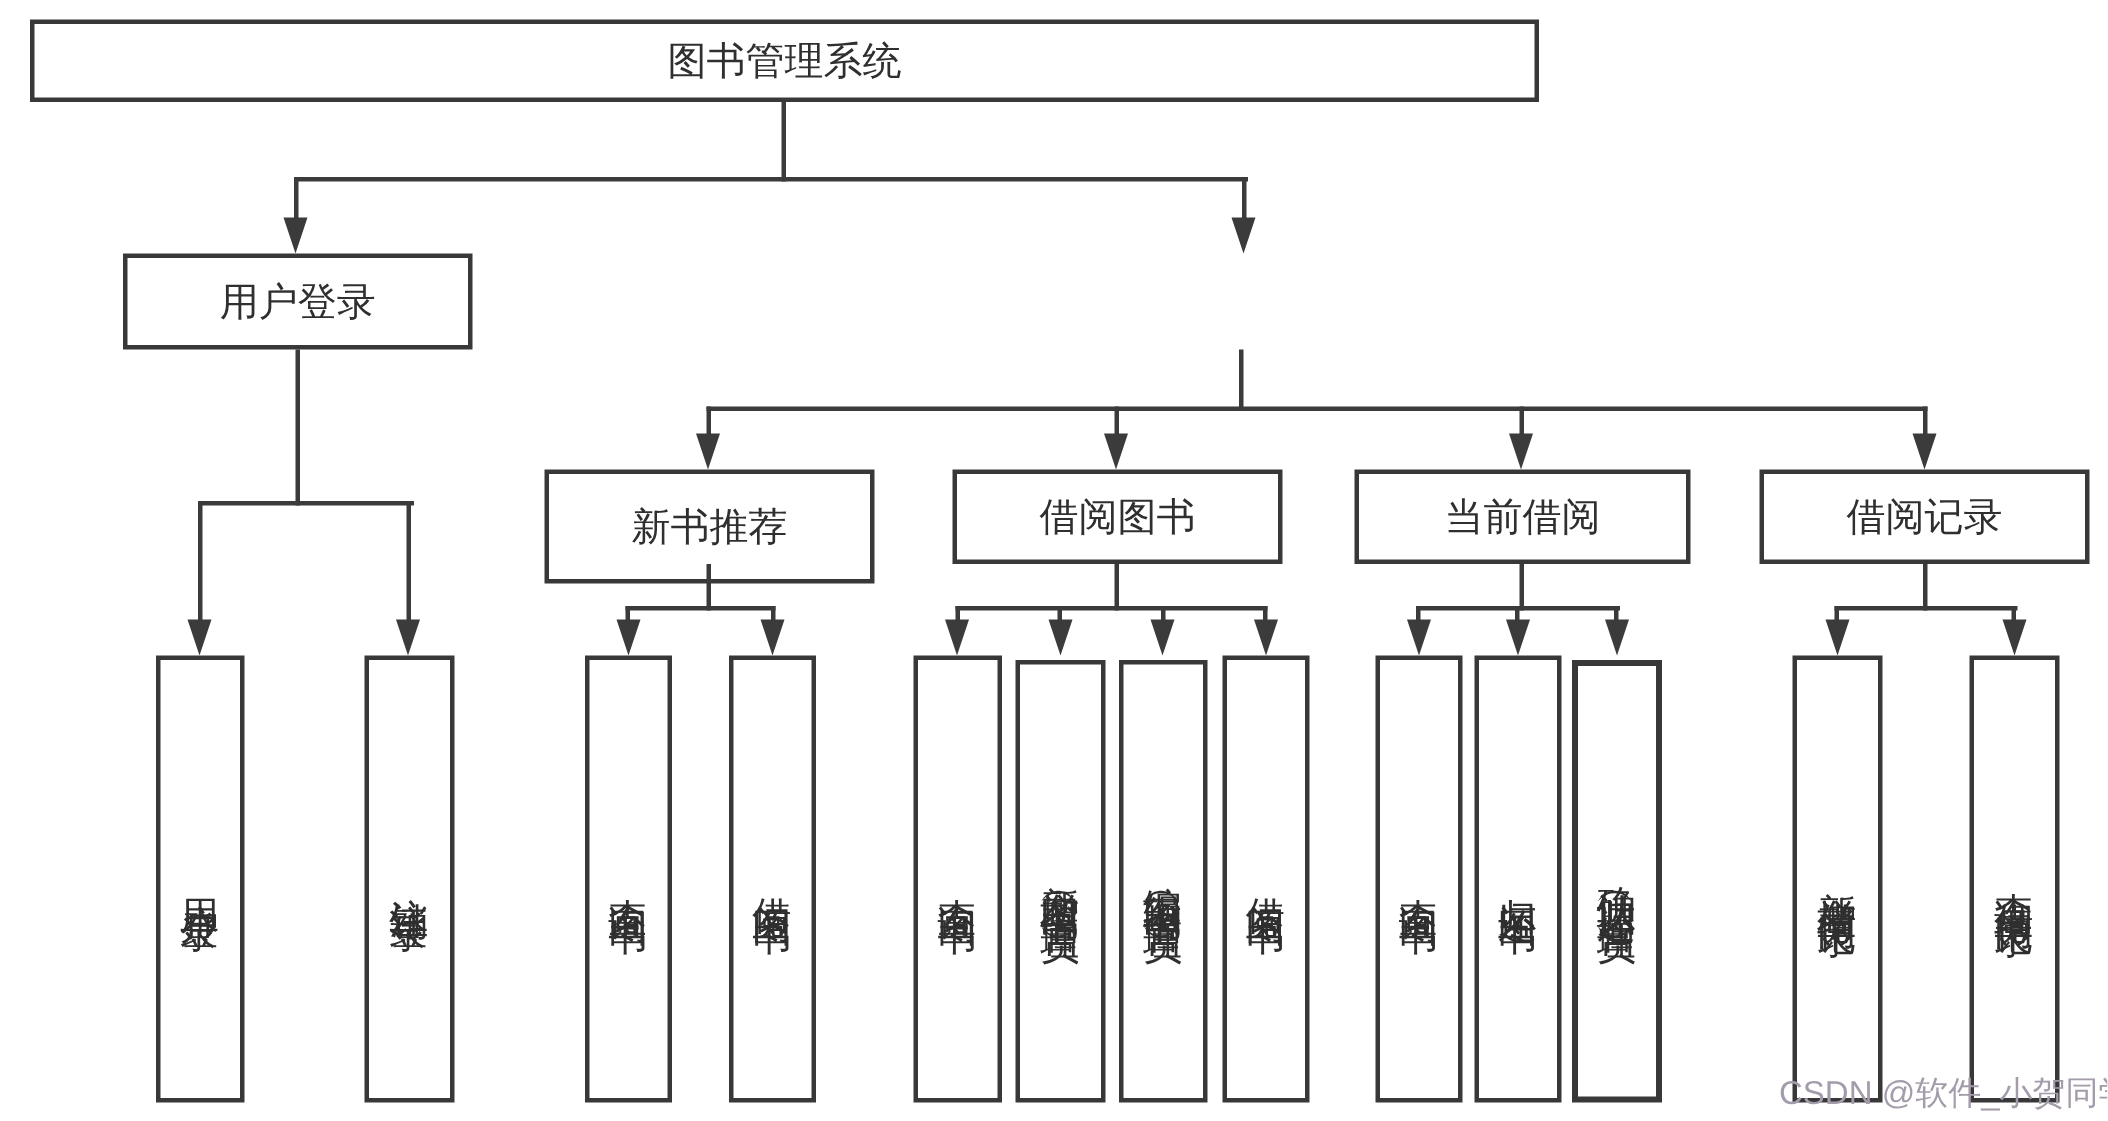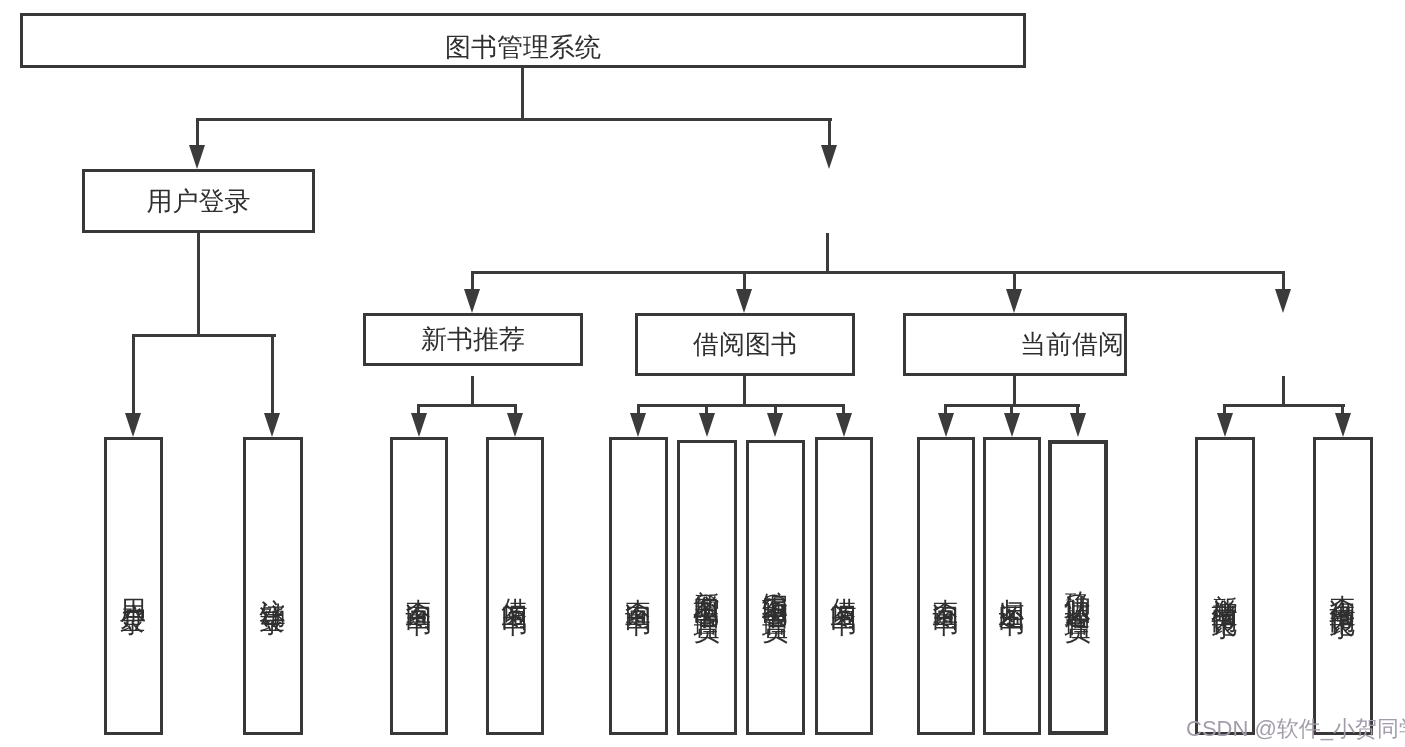--- a/index.html
+++ b/index.html
@@ -48,21 +48,21 @@
     color: #a49cab;
     z-index: 5;
     white-space: nowrap;
   }
 </style>
 </head>
 <body>
 
 <div class="canvas">
 
-  <div class="box" style="left:20px; top:13px; width:1006px; height:55px;align-items:flex-end;">
+  <div class="box" style="left:20px; top:13px; width:1006px; height:55px;">
     <span>图书管理系统</span>
   </div>
 
   <div class="line" style="left:521px; top:68px; width:3px; height:53px;"></div>
   <div class="line" style="left:196px; top:118px; width:636px; height:3px;"></div>
   <div class="line" style="left:196px; top:118px; width:3px; height:30px;"></div>
   <div class="arr" style="left:189px; top:145px;"></div>
   <div class="line" style="left:828px; top:118px; width:3px; height:30px;"></div>
   <div class="arr" style="left:821px; top:145px;"></div>
 
@@ -81,28 +81,31 @@
   <div class="line" style="left:471px; top:271px; width:814px; height:3px;"></div>
   <div class="line" style="left:471px; top:271px; width:3px; height:22px;"></div>
   <div class="arr" style="left:464px; top:289px;"></div>
   <div class="line" style="left:743px; top:271px; width:3px; height:22px;"></div>
   <div class="arr" style="left:736px; top:289px;"></div>
   <div class="line" style="left:1013px; top:271px; width:3px; height:22px;"></div>
   <div class="arr" style="left:1006px; top:289px;"></div>
   <div class="line" style="left:1282px; top:271px; width:3px; height:22px;"></div>
   <div class="arr" style="left:1275px; top:289px;"></div>
 
-  <div class="box" style="left:363px; top:313px; width:220px; height:53px;">
+  <div class="box" style="left:363px; top:313px; width:220px; height:76px;">
     <span>新书推荐</span>
   </div>
   <div class="box" style="left:635px; top:313px; width:220px; height:63px;">
     <span>借阅图书</span>
   </div>
-  <div class="box" style="left:903px; top:313px; width:224px; height:63px;justify-content:flex-end;">
+  <div class="box" style="left:903px; top:313px; width:224px; height:63px;">
     <span>当前借阅</span>
+  </div>
+  <div class="box" style="left:1173px; top:313px; width:220px; height:63px;">
+    <span>借阅记录</span>
   </div>
 
   <div class="line" style="left:471px; top:376px; width:3px; height:31px;"></div>
   <div class="line" style="left:417px; top:404px; width:100px; height:3px;"></div>
   <div class="line" style="left:417px; top:404px; width:3px; height:14px;"></div>
   <div class="arr" style="left:411px; top:413px;"></div>
   <div class="line" style="left:514px; top:404px; width:3px; height:14px;"></div>
   <div class="arr" style="left:507px; top:413px;"></div>
 
   <div class="line" style="left:743px; top:376px; width:3px; height:31px;"></div>

